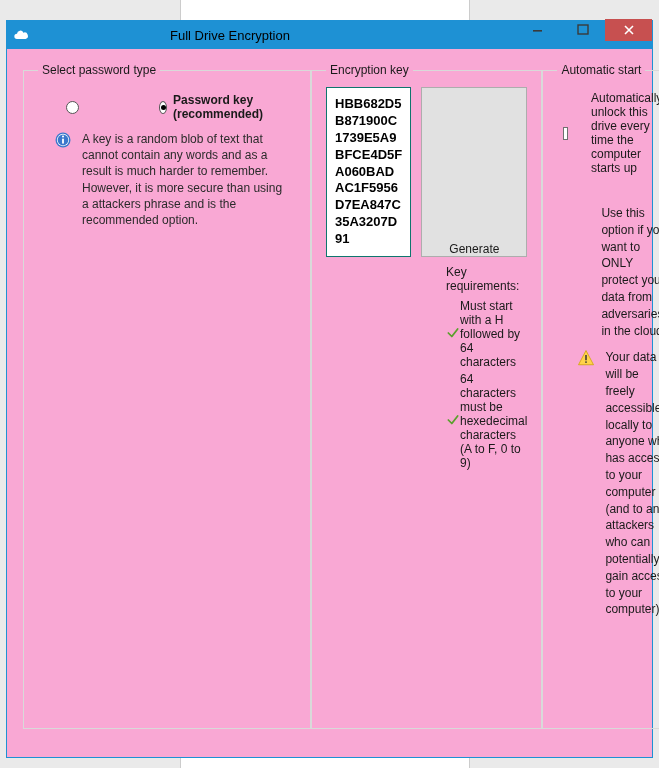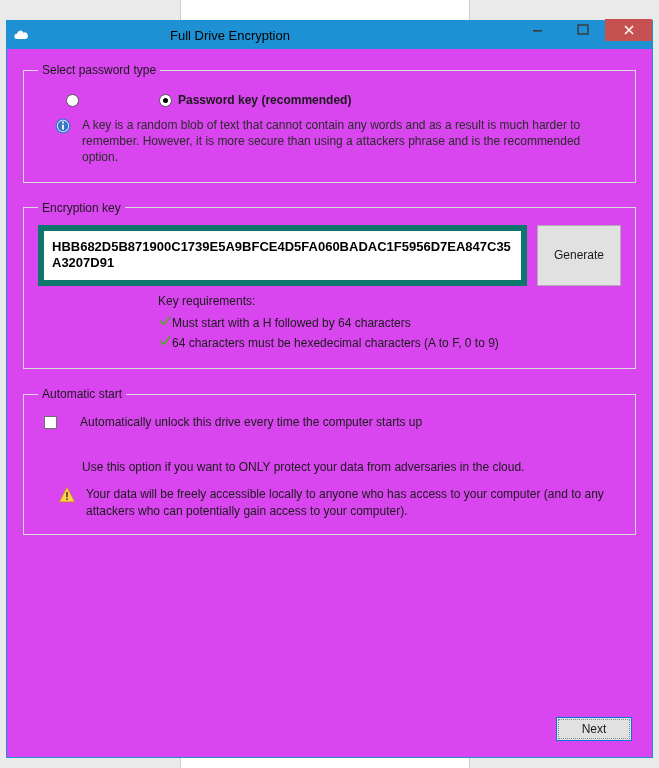--- a/index.html
+++ b/index.html
@@ -13,21 +13,21 @@
     width: 659px;
     height: 768px;
     overflow: hidden;
   }
   .window {
     position: absolute;
     left: 6px;
     top: 20px;
     width: 647px;
     height: 738px;
-    background: #d946ef;
+    background: #f9a8d4;
     border: 1px solid #1e91d4;
   }
   .titlebar {
     height: 28px;
     background: #1e91d4;
     display: flex;
     align-items: center;
     padding-left: 6px;
   }
   .titlebar .app-icon {
@@ -49,21 +49,21 @@
     align-items:center;
     justify-content:center;
     margin-top:-2px;
   }
   .tb-btn.close { background:#c75050; width:47px; }
   .tb-btn svg { display:block; }
   .client {
     padding: 14px 16px 10px 16px;
     height: calc(100% - 28px);
     display:flex;
-    flex-direction:column;
+    flex-direction:row;
   }
   fieldset.group {
     border: 1px solid #d9d9d9;
     margin: 0 0 18px 0;
     padding: 10px 14px 14px 14px;
   }
   fieldset.group > legend {
     font-size: 12px;
     padding: 0 4px;
     color:#1a1a1a;
@@ -77,37 +77,37 @@
   .radio-outer {
     width:13px;height:13px;border:1px solid #555;border-radius:50%;
     display:flex;align-items:center;justify-content:center;background:#fff;
   }
   .radio-inner { width:5px;height:5px;border-radius:50%;background:#000; }
   .info-row { display:flex; gap:10px; padding: 0 8px 2px 16px; }
   .info-text { line-height: 1.35; color:#2b2b2b; }
   .key-row { display:flex; gap:10px; align-items:stretch; }
   .key-input {
     flex:1;
-    border:6px solid #0f766e;
+    border:1px solid #0f766e;
     padding: 8px 8px;
     font-family: inherit;
     font-size: 13px;
     font-weight:600;
     line-height:1.3;
     color:#000;
     background:#fff;
     word-break: break-all;
   }
   .gen-btn {
-    width: 84px;
+    width: 106px;
     background:#e1e1e1;
     border:1px solid #adadad;
     font-size:12px;
     cursor:pointer;
-    display:flex;align-items:center;justify-content:center;
+    display:flex;align-items:flex-end;justify-content:center;
   }
   .req-block { padding: 8px 0 0 120px; }
   .req-title { font-weight:400; margin-bottom:6px; }
   .req-item { display:flex; align-items:center; gap:0; margin:3px 0; }
   .checkbox-row { display:flex; align-items:center; gap:23px; padding:4px 0 10px 6px;}
   .checkbox {
     width:13px;height:13px;border:1px solid #707070;background:#fff;
   }
   .au-info { padding-left: 44px; line-height:1.4; }
   .au-info .line1 { margin-bottom:10px;margin-top:20px; }

